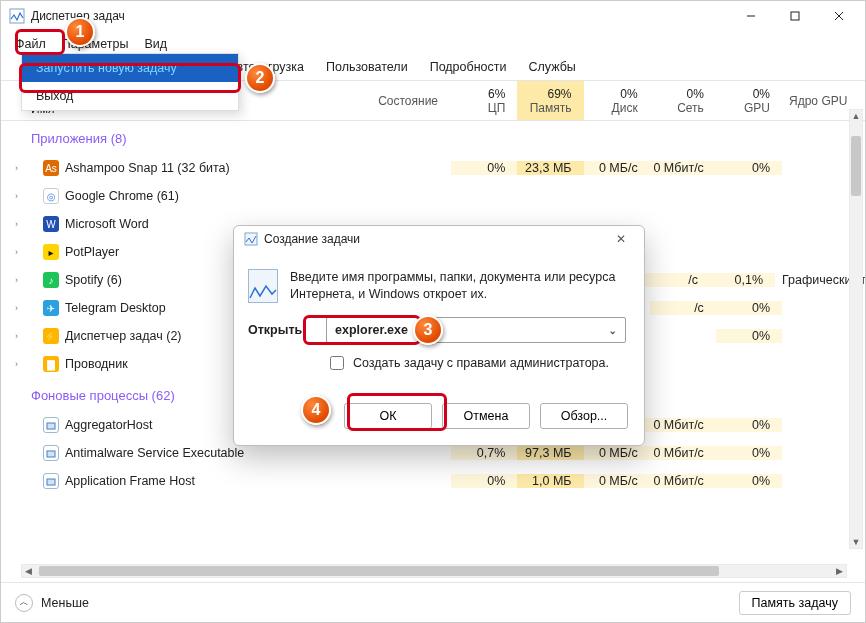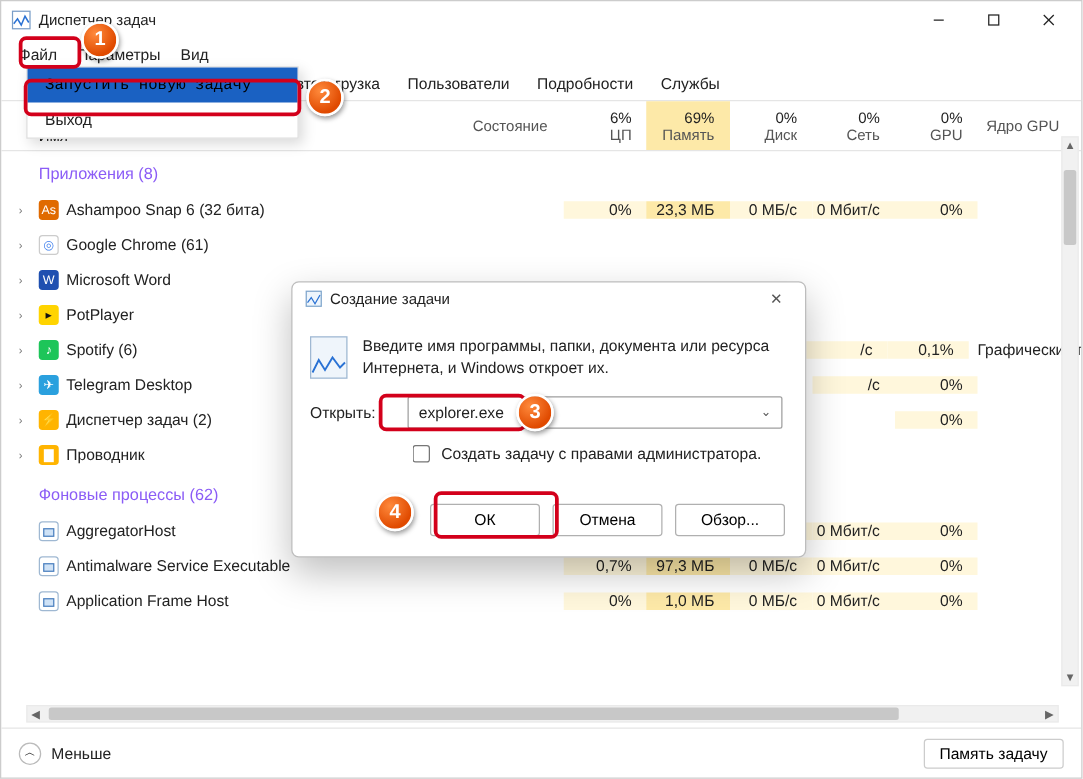--- a/index.html
+++ b/index.html
@@ -31,21 +31,21 @@
   .menubar { height:22px; display:flex; align-items:flex-end; padding:0 6px; font-size:12.5px; }
   .menubar .mitem { padding:2px 8px; }
   
   .filemenu {
     position:absolute; left:20px; top:52px; width:218px;
     background:#fff; border:1px solid #ddd;
     box-shadow: 3px 4px 10px rgba(0,0,0,0.15);
     z-index:5;
   }
   .filemenu .mi { padding:7px 14px; font-size:12.5px; }
-  .filemenu .mi.sel { background:#1a61c2; color:#000000;font-family:Liberation Mono, monospace; }
+  .filemenu .mi.sel { background:#1a61c2; color:#7dd3fc; }
   
   .tabs { height:28px; display:flex; align-items:flex-end; padding:0 18px; font-size:12.5px;
     border-bottom:1px solid #e5e5e5; }
   .tab { padding:6px 10px 5px; color:#222; border:1px solid transparent; }
   .tabs .tab:first-child{ margin-left:216px; } 
 
   
   .cols { height:40px; display:flex; align-items:stretch; border-bottom:1px solid #e5e5e5;
     font-size:12px; }
   .colname { flex:0 0 375px; display:flex; align-items:flex-end; padding:0 12px 4px 30px; }
@@ -53,21 +53,21 @@
     display:flex; flex-direction:column; justify-content:center; align-items:flex-end; }
   .colhead.state { width:82px; text-align:left; align-items:center; padding-left:0; }
   .colhead .pct { }
   .colhead .lbl { color:#555; }
   .colhead.gpu2 { width:90px; text-align:left; align-items:flex-start; padding-left:6px; }
   .list { position:relative; height:452px; overflow:hidden; }
   .group { color:#8b5cf6; font-size:13px; padding:10px 0 8px 30px; }
   .row { height:28px; display:flex; align-items:center; }
   .row .expcell { flex:0 0 375px; display:flex; align-items:center; padding-left:14px; gap:6px; }
   .row .expcell .tri { width:10px; color:#777; font-size:9px; }
-  .row .expcell .badge { width:16px; height:16px; border-radius:3px; display:flex; align-items:center; justify-content:center; font-size:10px; color:#fff; }
+  .row .expcell .badge { width:16px; height:16px; border-radius:3px; display:flex; align-items:center; justify-content:center; font-size:10px; color:#fff;margin-left:12px; }
   .row .expcell .txt { }
   .row .cell { width:72px; text-align:right; padding-right:12px; }
   .row .cell.state { width:82px; text-align:left; padding-left:0; }
   .row .cell.gpu2 { width:90px; text-align:left; padding-left:6px; white-space:nowrap; }
   .hl-mem   { background:#fde9a8; }
   .hl-light { background:#fff7dc; }
   .row .cell, .colhead { border-left:1px solid rgba(0,0,0,0); }
   
   .vscroll { position:absolute; right:2px; top:108px; width:14px; height:440px;
     background:#f1f1f1; border:1px solid #eaeaea;
@@ -93,21 +93,21 @@
     z-index:10; }
   .dialog .dtitle { display:flex; align-items:flex-start; padding:6px 8px 4px 10px;
     border-top-left-radius:6px; border-top-right-radius:6px; font-size:12px; }
   .dialog .dtitle .spacer { flex:1; }
   .dialog .dtitle .close { width:30px; text-align:center; color:#555; }
   .dialog .dbody { padding:10px 18px 4px 14px; }
   .dialog .intro { display:flex; gap:12px; align-items:flex-start; padding-bottom:14px; padding-top:6px;}
   .dialog .intro .ic { width:34px; height:34px; border:1px solid #9fb8d2; background:#eff5fb;
      display:flex; align-items:flex-end; justify-content:center; }
   .dialog .intro .txt { font-size:12.5px; line-height:1.35; }
-  .dialog .openrow { display:flex; align-items:center; gap:10px; padding-bottom:10px; }
+  .dialog .openrow { display:flex; align-items:center; gap:10px; padding-bottom:10px;font-weight:bold; }
   .dialog .openrow label { font-size:12.5px; width:68px; }
   .dialog .openrow .combo { flex:1; height:26px; border:1px solid #9f9f9f;
     border-radius:2px; display:flex; align-items:center; padding:0 8px;
     justify-content:space-between; }
   .dialog .chkrow { display:flex; align-items:center; gap:6px; padding-left:78px;
     padding-bottom:16px; font-size:12.5px; }
   .dialog .chkrow input { width:14px; height:14px; }
   .dialog .dbtns { display:flex; justify-content:flex-end; gap:10px;
     padding:10px 16px 16px 0; }
   .dialog .dbtns button { width:88px; height:26px; background:#fff;
@@ -204,21 +204,21 @@
     </div>
 </div>
 
 <div class="list">
   <div class="group">Приложения (8)</div>
   <div id="apps">
       <div class="row">
         <div class="expcell">
           <span class="tri">›</span>
           <span class="badge" style="background: rgb(224, 106, 0); color: rgb(255, 255, 255);">As</span>
-          <span class="txt">Ashampoo Snap 6 (32 бита)</span>
+          <span class="txt">Ashampoo Snap 11 (32 бита)</span>
         </div>
         <div class="cell state"></div>
         <div class="cell cpu hl-light">0%</div>
         <div class="cell mem hl-mem">23,3 МБ</div>
         <div class="cell disk hl-light">0 МБ/с</div>
         <div class="cell net hl-light">0 Мбит/с</div>
         <div class="cell gpu hl-light">0%</div>
         <div class="cell gpu2"></div>
       </div>
       <div class="row">

